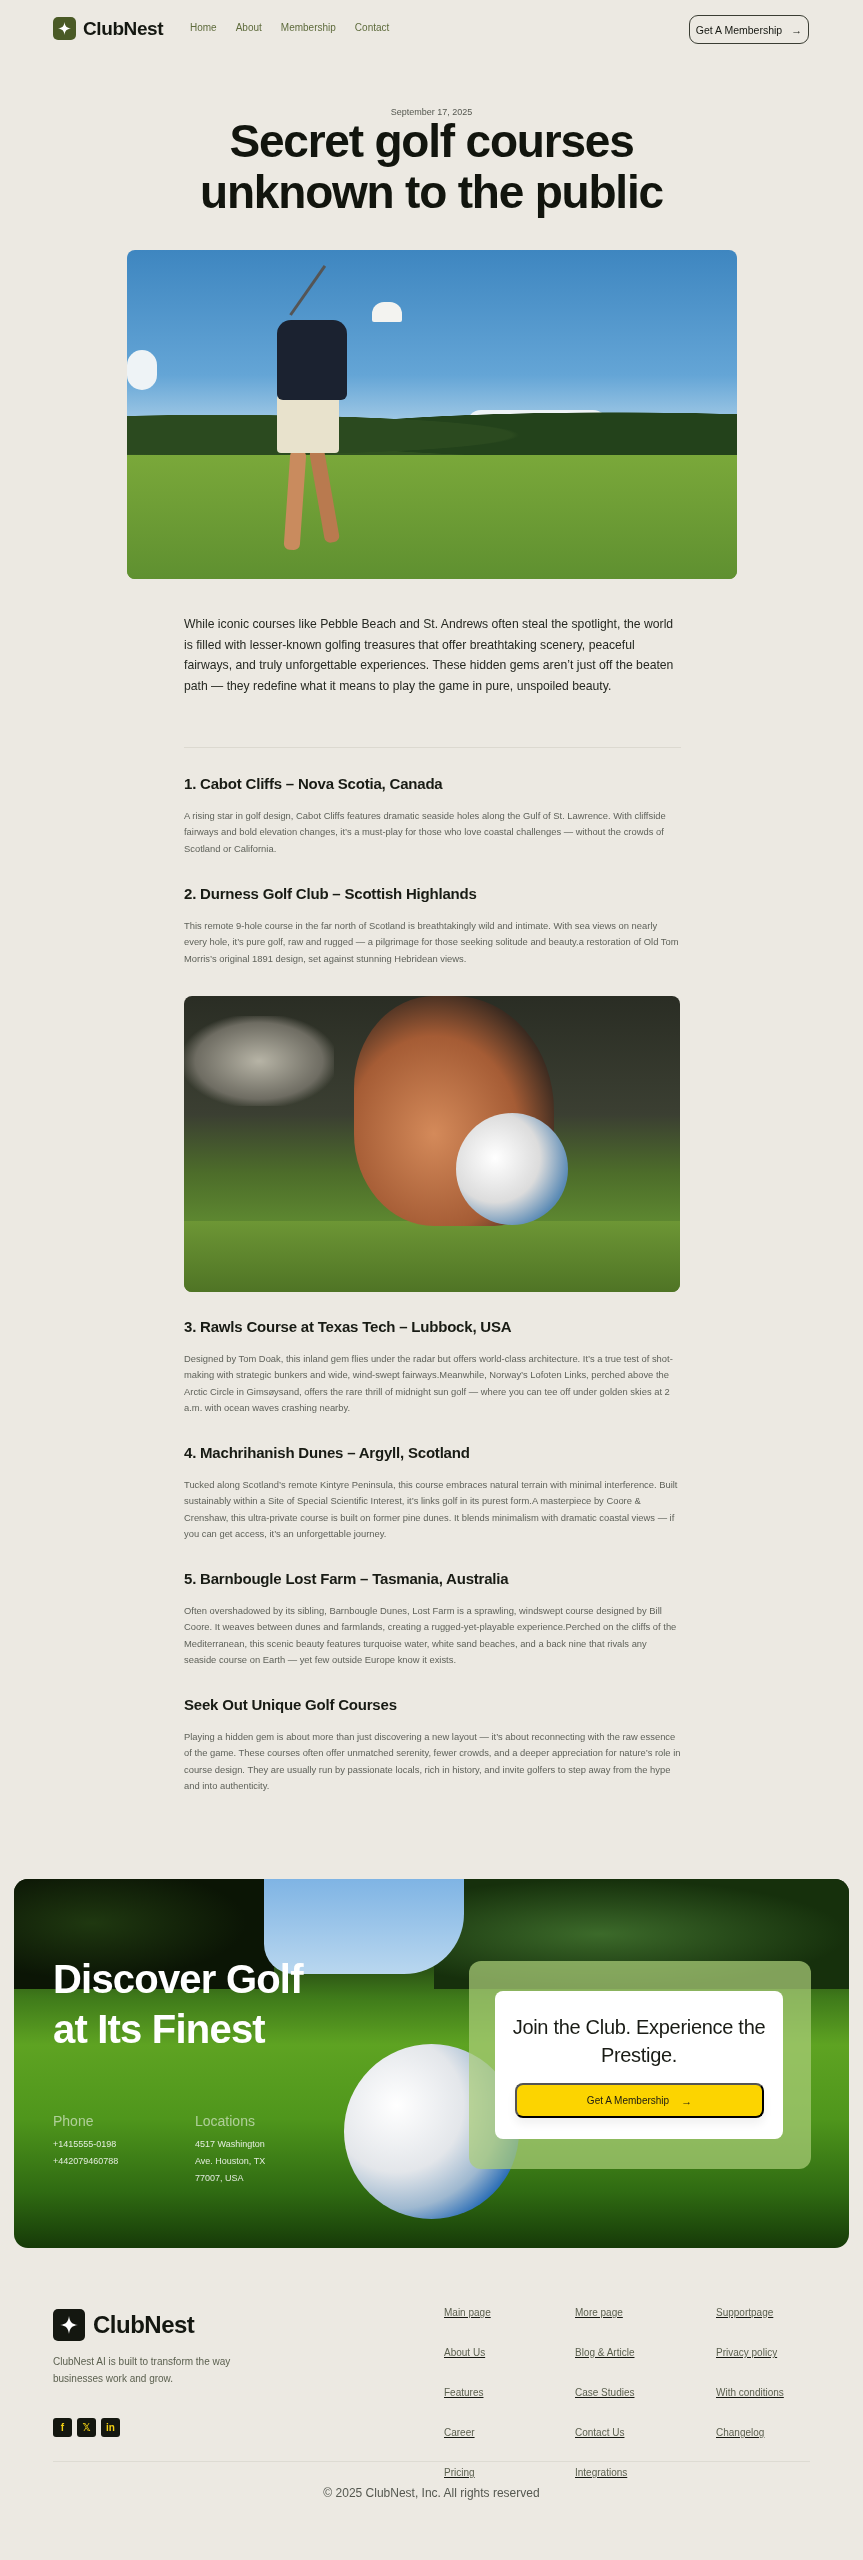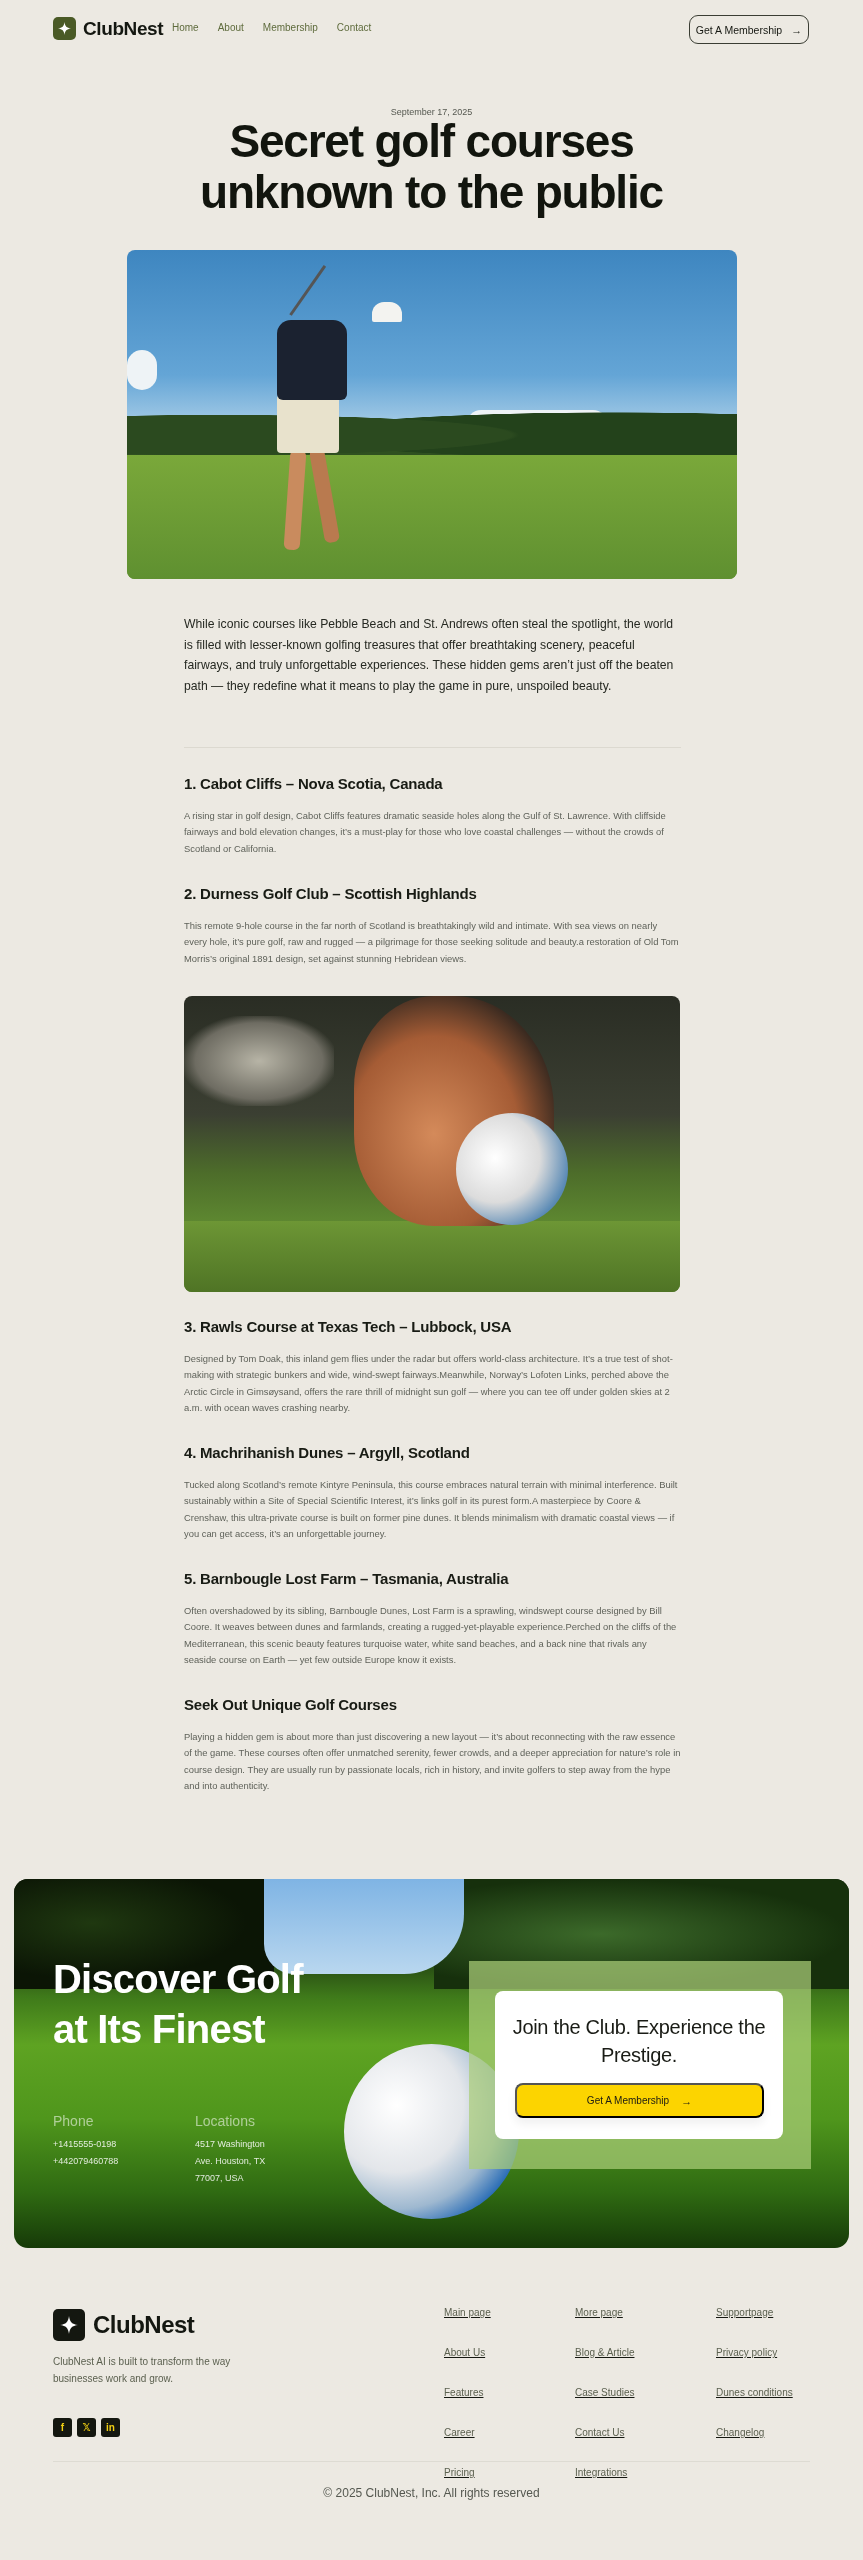--- a/index.html
+++ b/index.html
@@ -12,21 +12,21 @@
     height: 2560px;
     overflow: hidden;
   }
   a { color: inherit; text-decoration: none; }
 
   
   .nav { position: absolute; top: 0; left: 0; width: 863px; height: 58px; }
   .logo { position: absolute; left: 53px; top: 17px; display: flex; align-items: center; gap: 7px; }
   .logo-mark { width: 23px; height: 23px; border-radius: 5px; background: #4a5a26; display: flex; align-items: center; justify-content: center; }
   .logo-text { font-size: 19px; font-weight: 700; letter-spacing: -0.4px; color: #141711; }
-  .nav-links { position: absolute; left: 172px; top: 22px; display: flex; gap: 19px; }
+  .nav-links { position: absolute; left: 190px; top: 22px; display: flex; gap: 19px; }
   .nav-link { font-size: 10px; color: #5e6b3c; }
   .nav-cta { position: absolute; left: 689px; top: 15px; width: 120px; height: 29px; border: 1px solid #3a3d33; border-radius: 9px; display: flex; align-items: center; justify-content: center; gap: 9px; font-size: 10.5px; color: #161812; background: transparent; }
   .arrow { font-size: 11px; }
 
   
   .date { position: absolute; top: 94px; left: 0; width: 863px; text-align: center; font-size: 9px; color: #555850; margin-top: 13px; }
   .title { position: absolute; top: 116px; left: 0; width: 863px; text-align: center; font-size: 46px; line-height: 51px; font-weight: 700; letter-spacing: -1.2px; color: #12150e; }
   .hero-img { position: absolute; left: 127px; top: 250px; width: 610px; height: 329px; border-radius: 8px; overflow: hidden;
     background: linear-gradient(180deg, #3e86c0 0%, #64a5d6 38%, #9fc8e5 52%, #2d4a1f 58%, #4a7a25 66%, #6a9b32 80%, #5e8f2d 100%); }
   .hero-img .cloud { position: absolute; background: #eef3f6; border-radius: 20px; }
@@ -55,21 +55,21 @@
   
   .cta { position: absolute; left: 14px; top: 1879px; width: 835px; height: 369px; border-radius: 14px; overflow: hidden;
     background: linear-gradient(180deg, #0c1a06 0%, #1a3210 18%, #3f7a1a 32%, #5ea322 45%, #4f961c 65%, #2f6a12 85%, #163a08 100%); }
   .cta .sky { position: absolute; left: 250px; top: 0; width: 200px; height: 95px; background: linear-gradient(180deg, #7fb4e4, #b9d7ef); border-radius: 0 0 60px 30px; }
   .cta .dark-trees { position: absolute; left: 0; top: 0; width: 260px; height: 110px; background: radial-gradient(ellipse at 30% 40%, #1f3810 0%, #0b1505 60%); }
   .cta .right-trees { position: absolute; left: 420px; top: 0; width: 415px; height: 110px; background: radial-gradient(ellipse at 40% 50%, #3c6a2a 0%, #16300c 70%); }
   .cta .ball { position: absolute; left: 330px; top: 165px; width: 175px; height: 175px; border-radius: 50%; background: radial-gradient(circle at 30% 35%, #ffffff 0%, #e3e6ea 40%, #9eb8d0 62%, #1f66b4 80%, #154f8c 100%); }
   .cta-title { position: absolute; left: 39px; top: 75px; font-size: 40px; line-height: 50px; font-weight: 700; color: #ffffff; letter-spacing: -0.8px; }
   .contact-col { position: absolute; top: 234px; font-size: 9px; line-height: 17px; color: rgba(255,255,255,0.85); }
   .contact-label { font-size: 14px; color: rgba(255,255,255,0.55); margin-bottom: 6px; }
-  .glass { position: absolute; left: 455px; top: 82px; width: 342px; height: 208px; border-radius: 0; background: rgba(170,205,120,0.72); }
+  .glass { position: absolute; left: 455px; top: 82px; width: 342px; height: 208px; border-radius: 12px; background: rgba(170,205,120,0.72); }
   .card { position: absolute; left: 26px; top: 30px; width: 288px; height: 148px; border-radius: 8px; background: #ffffff; }
   .card-title { position: absolute; left: 0; top: 22px; width: 288px; text-align: center; font-size: 20px; line-height: 28px; color: #1a1c16; letter-spacing: -0.3px; }
   .card-btn { position: absolute; left: 20px; top: 92px; width: 249px; height: 35px; border-radius: 8px; background: #fcd400; display: flex; align-items: center; justify-content: center; gap: 12px; font-size: 10px; color: #1b1b14; box-shadow: 0 6px 10px rgba(0,0,0,0.06); }
 
   
   .f-logo { position: absolute; left: 53px; top: 2309px; display: flex; align-items: center; gap: 8px; }
   .f-logo-mark { width: 32px; height: 32px; border-radius: 5px; background: #141710; display: flex; align-items: center; justify-content: center; }
   .f-logo-text { font-size: 24px; font-weight: 700; letter-spacing: -0.5px; color: #141711; }
   .f-desc { position: absolute; left: 53px; top: 2353px; width: 180px; font-size: 10px; line-height: 17px; color: #5c6150; }
   .socials { position: absolute; left: 53px; top: 2418px; display: flex; gap: 5px; }
@@ -225,19 +225,19 @@
   <div class="f-col" style="left:575px;">
     <a class="f-link">More page</a>
     <a class="f-link">Blog &amp; Article</a>
     <a class="f-link">Case Studies</a>
     <a class="f-link">Contact Us</a>
     <a class="f-link">Integrations</a>
   </div>
   <div class="f-col" style="left:716px;">
     <a class="f-link">Supportpage</a>
     <a class="f-link">Privacy policy</a>
-    <a class="f-link">Dunes conditions</a>
+    <a class="f-link">With conditions</a>
     <a class="f-link">Changelog</a>
   </div>
 
   <div class="f-divider"></div>
   <div class="copyright">© 2025 ClubNest, Inc. All rights reserved</div>
 </footer>
 
 </body></html>

